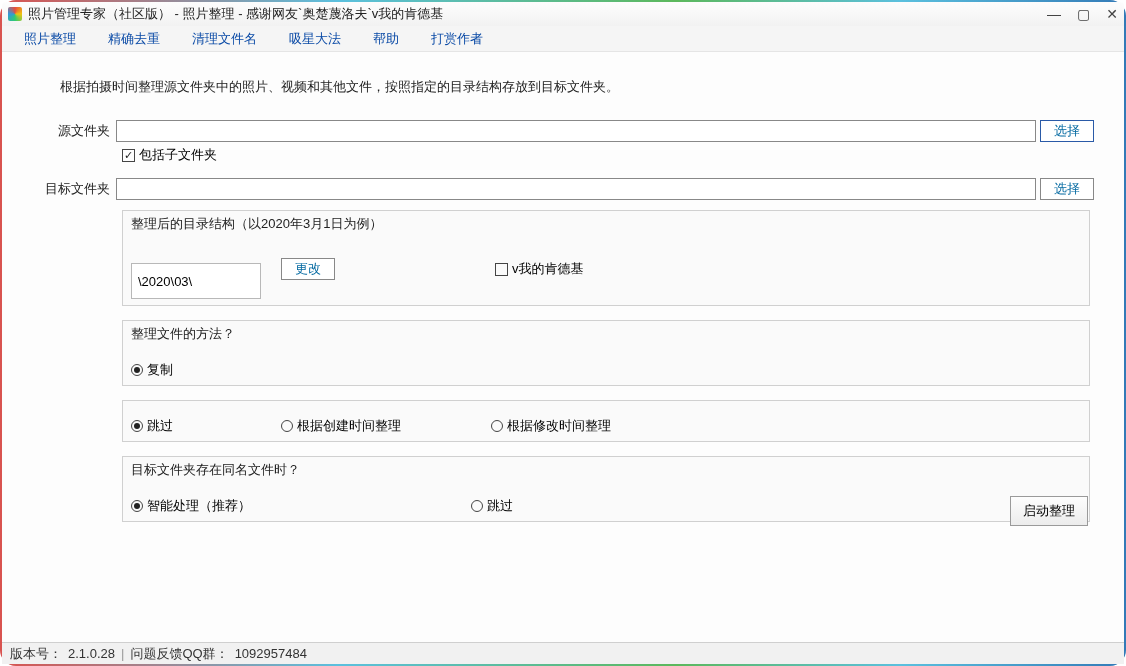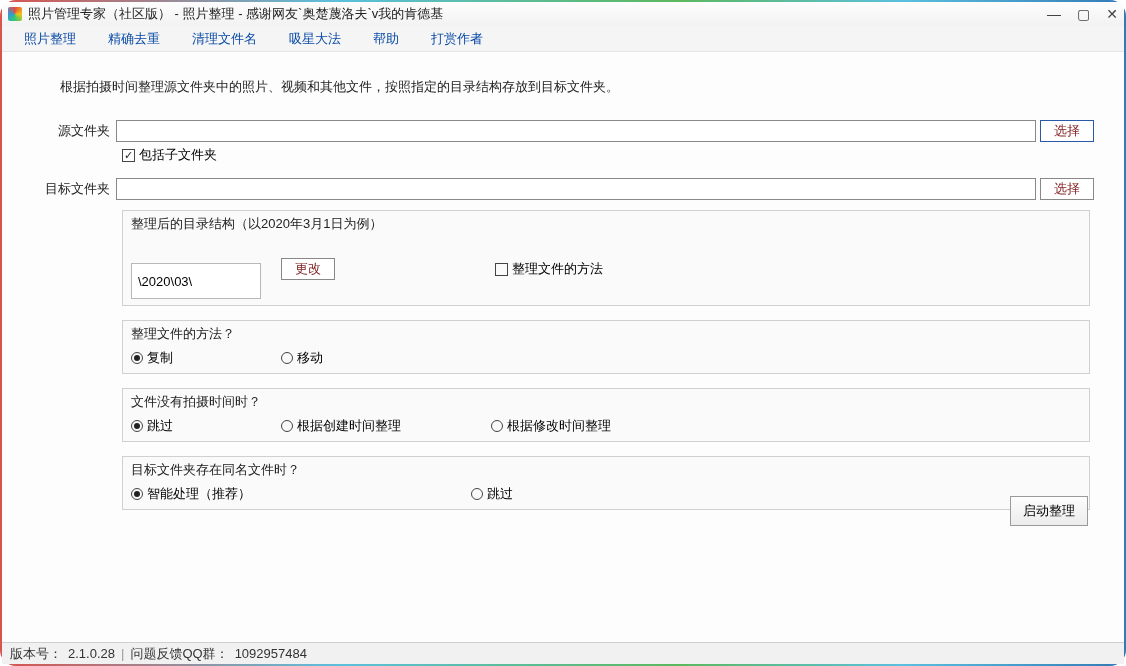--- a/index.html
+++ b/index.html
@@ -39,21 +39,21 @@
   position: relative;
 }
 .desc { margin: 0 0 24px 28px; color: #222; }
 .row { display: flex; align-items: center; }
 .lbl-col { width: 84px; text-align: right; padding-right: 6px; color: #222; }
 .txt {
   flex: 1; height: 22px; border: 1px solid #888; background: #fff;
 }
 .btn {
   height: 22px; min-width: 54px; padding: 0 10px;
-  border: 1px solid #2a5aa7; background: #fff; color: #7f1d1d;
+  border: 1px solid #2a5aa7; background: #fff; color: #0369a1;
   display: inline-flex; align-items: center; justify-content: center;
   margin-left: 4px;
 }
 .btn.plain { border-color: #888; }
 .chk-row { margin-left: 90px; display: flex; align-items: center; gap: 4px; margin-top: 4px; margin-bottom: 14px; }
 .chk { width: 13px; height: 13px; border: 1px solid #444; display: inline-flex; align-items: center; justify-content: center; font-size: 11px; line-height: 11px; color: #1a1a1a; }
 .group {
   margin-left: 90px; margin-right: 4px; margin-bottom: 14px;
   border: 1px solid #d0d0d0; background: #fafafa;
 }
@@ -66,21 +66,21 @@
 .path-box {
   height: 36px; border: 1px solid #b8b8b8; background: #fff;
   padding: 0 6px; display: inline-flex; align-items: center; min-width: 130px; margin-top: 24px;
 }
 .radio { display: inline-flex; align-items: center; gap: 4px; }
 .radio .dot {
   width: 12px; height: 12px; border: 1px solid #444; border-radius: 50%;
   display: inline-flex; align-items: center; justify-content: center;
 }
 .radio .dot.filled::after { content: ""; width: 6px; height: 6px; background: #222; border-radius: 50%; }
-.opt-cols { display: grid; grid-template-columns: 130px 190px 190px; align-items: center; }
+.opt-cols { display: grid; grid-template-columns: 130px 190px 190px; align-items: center; margin-top: 12px; }
 .opt-cols.two3 { grid-template-columns: 320px 190px; }
 .filters { margin-left: 120px; margin-top: 6px; }
 .filters .frow { display: flex; align-items: center; margin-bottom: 8px; }
 .filters .flabel { width: 150px; text-align: right; padding-right: 6px; }
 .num {
   width: 70px; height: 22px; border: 1px solid #888; background: #fff;
   display: inline-flex; align-items: center; padding: 0 2px 0 4px; position: relative;
 }
 .num .val { flex: 1; }
 .num .spin { width: 14px; display: flex; flex-direction: column; }
@@ -145,41 +145,36 @@
     <div style="height:10px"></div>
 
     <div class="group">
       <div class="group-title">整理后的目录结构（以2020年3月1日为例）</div>
       <div class="group-body">
         <span class="path-box">\2020\03\</span>
         <span class="btn plain" style="margin-left:0">更改</span>
         <span style="width:120px"></span>
         <span class="radio">
           <span class="chk" style="border-radius:0"></span>
-          <span>整理文件的方法</span>
+          <span>v我的肯德基</span>
         </span>
       </div>
     </div>
 
     <div class="group">
       <div class="group-title">整理文件的方法？</div>
       <div class="group-body opt-cols">
         <span class="radio">
             <span class="dot filled"></span>
             <span>复制</span>
           </span>
-        <span class="radio">
-            <span class="dot"></span>
-            <span>移动</span>
-          </span>
-      </div>
-    </div>
-
-    <div class="group">
-      <div class="group-title">文件没有拍摄时间时？</div>
+      </div>
+    </div>
+
+    <div class="group">
       <div class="group-body opt-cols">
         <span class="radio">
             <span class="dot filled"></span>
             <span>跳过</span>
           </span>
         <span class="radio">
             <span class="dot"></span>
             <span>根据创建时间整理</span>
           </span>
         <span class="radio">

